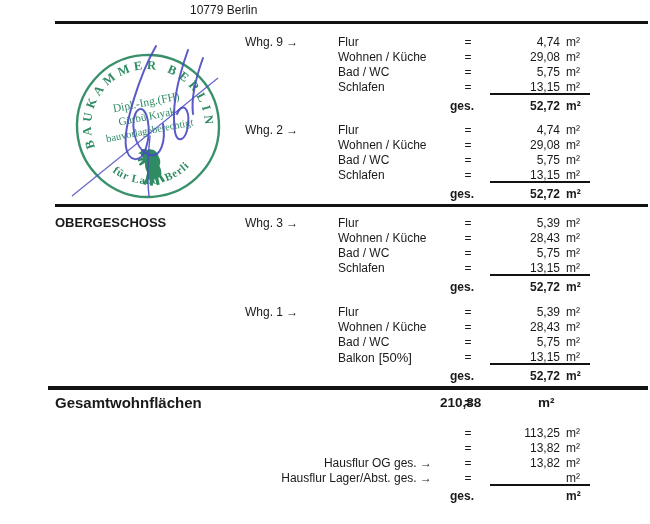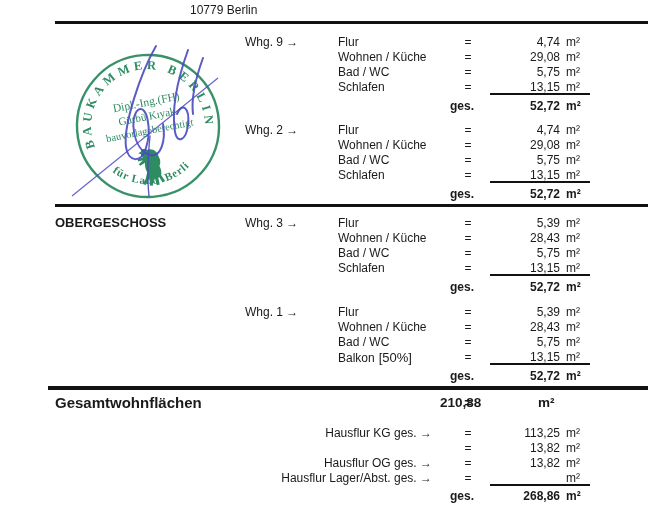--- a/index.html
+++ b/index.html
@@ -207,21 +207,20 @@
   <div class="rule rule-bold" style="top:386px"></div>
 
   <div class="row" style="top:394px;height:18px">
     <span class="sum-label">Gesamtwohnflächen</span>
     <span class="eq-sum">=</span>
     <span class="val-sum">210,88</span>
     <span class="unit-sum">m²</span>
   </div>
 
   <div class="row" style="top:426px">
-    <span class="hflabel">Hausflur KG ges. →</span>
     <span class="eq">=</span>
     <span class="val">113,25</span>
     <span class="unit">m²</span>
   </div>
   <div class="row" style="top:441px">
     <span class="eq">=</span>
     <span class="val">13,82</span>
     <span class="unit">m²</span>
   </div>
   <div class="row" style="top:456px">
@@ -231,17 +230,16 @@
     <span class="unit">m²</span>
   </div>
   <div class="row" style="top:471px">
     <span class="hflabel">Hausflur Lager/Abst. ges. →</span>
     <span class="eq">=</span>
     <span class="unit">m²</span>
   </div>
   <div class="sumline" style="top:484px"></div>
   <div class="row" style="top:489px">
     <span class="ges">ges.</span>
-    <span class="val b">268,86</span>
     <span class="unit b">m²</span>
   </div>
 
 </div>
 
 </body></html>

